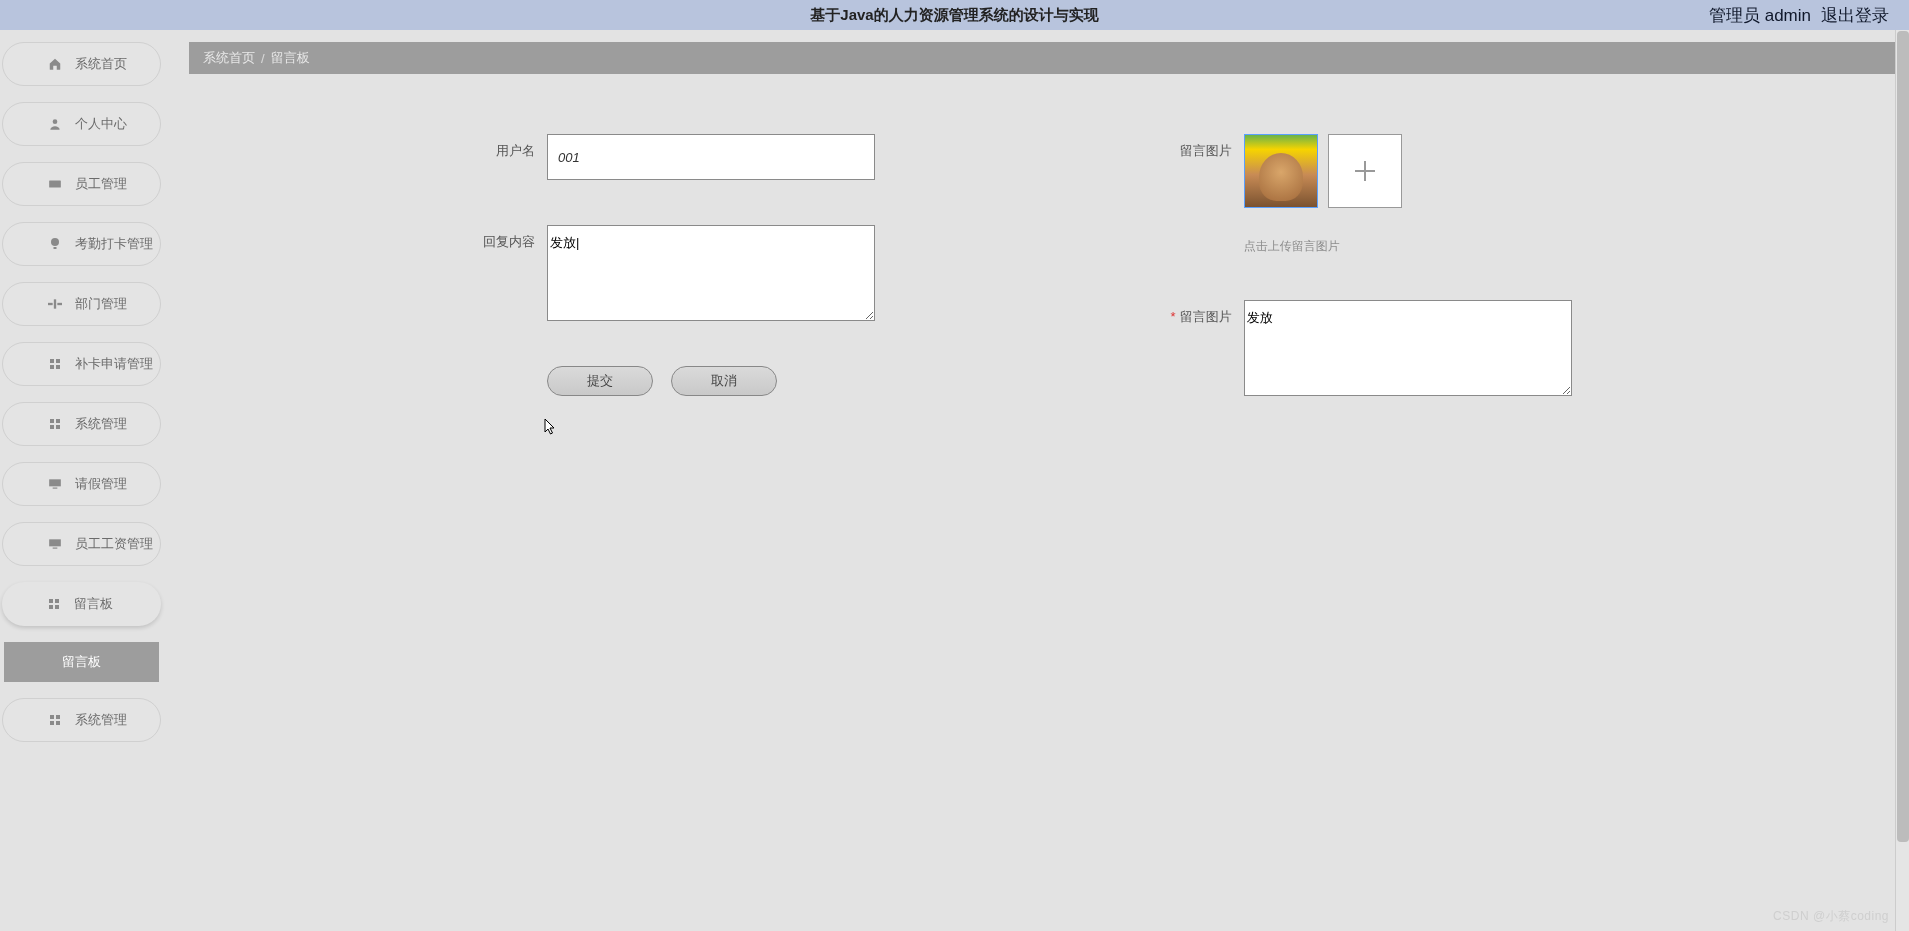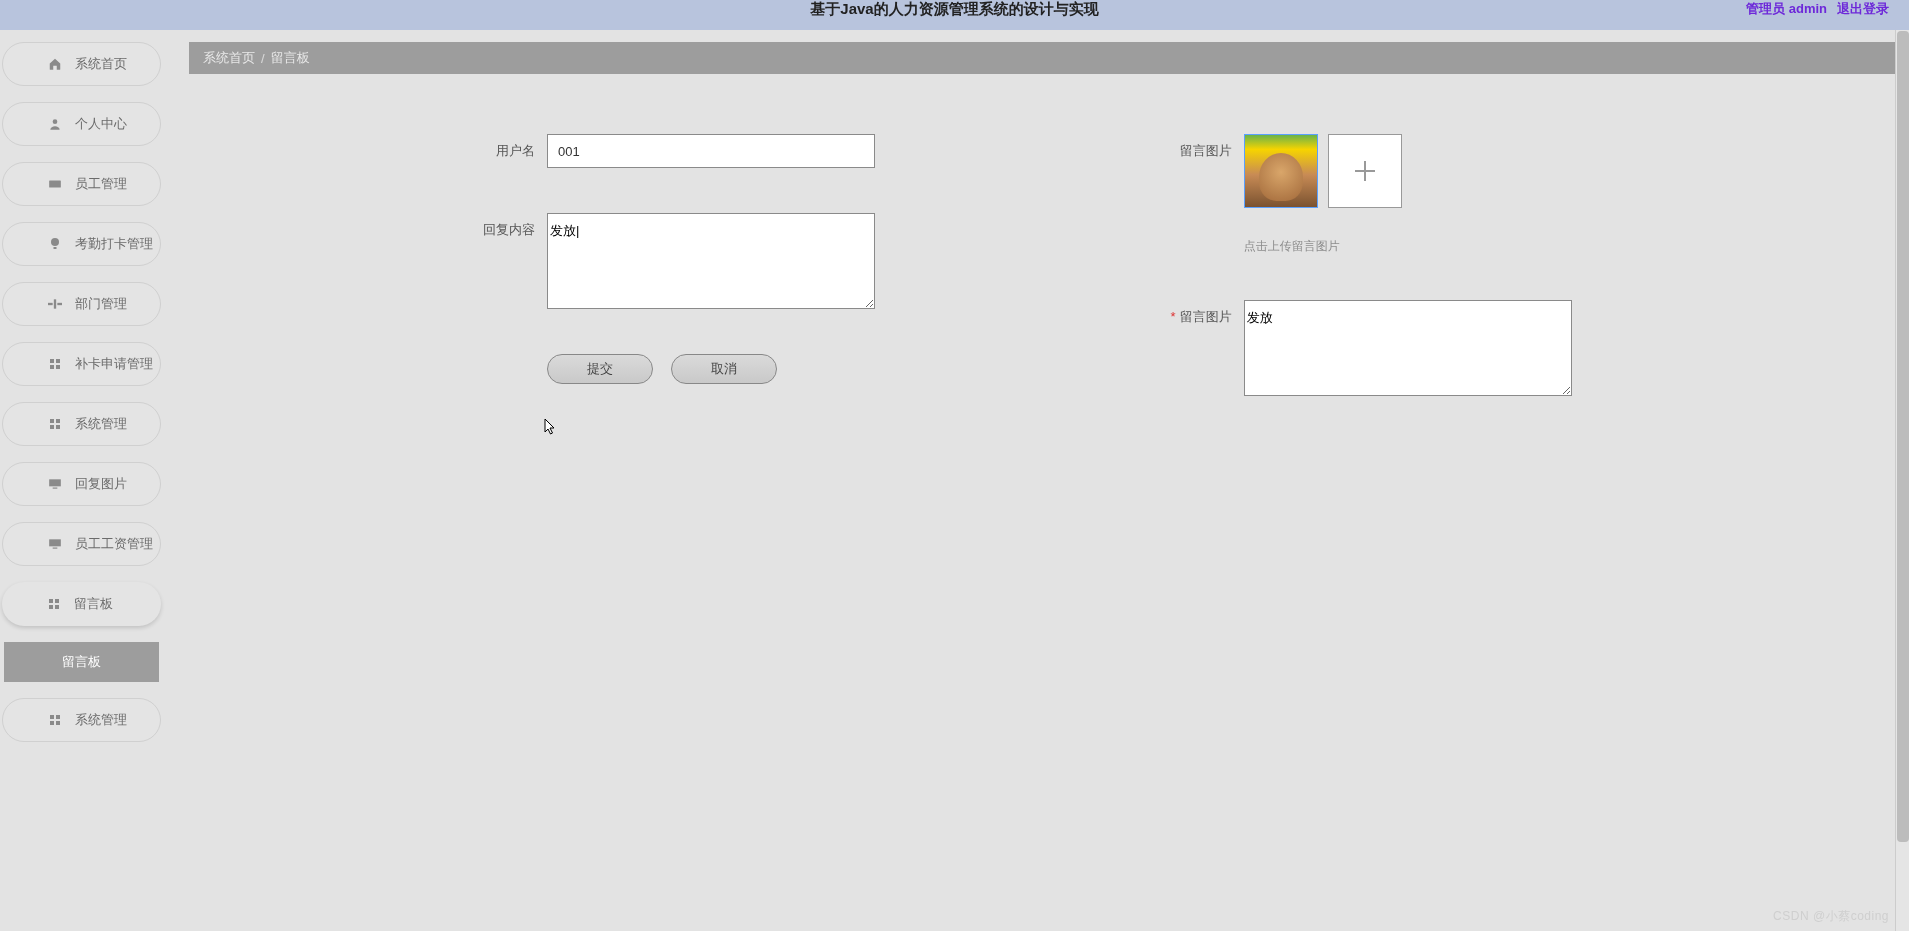--- a/index.html
+++ b/index.html
@@ -2,31 +2,31 @@
 <html><head>
   <meta charset="utf-8">
   <style>
     * { margin: 0; padding: 0; box-sizing: border-box; font-family: "Microsoft YaHei", Arial, sans-serif; }
     body { background: #e3e3e3; overflow: hidden; }
 
     .top-header {
       height: 30px;
       background: #b8c4dd;
       display: flex;
-      align-items: flex-start;
+      align-items: center;
       justify-content: center;
       position: relative;
       font-size: 15px;
       font-weight: bold;
       color: #222;
     }
     .top-header .title { text-align: center; }
     .top-header .right-info {
       position: absolute; right: 20px;
-      font-size: 13px; font-weight: bold; color: #6d28d9;
+      font-size: 17px; font-weight: normal; color: #0f172a;
       display: flex; gap: 10px;
     }
     .logout { cursor: pointer; }
 
     .app-layout {
       display: flex;
       height: calc(100vh - 30px);
       width: 100%;
     }
 
@@ -107,25 +107,26 @@
     .form-label {
       width: 86px;
       text-align: right;
       color: #555;
       font-size: 13px;
       padding-top: 8px;
       flex-shrink: 0;
     }
     .form-label.req::before { content: "*"; color: #d33; margin-right: 4px; }
     .text-input {
-      width: 328px; height: 34px;
+      width: 328px; height: 46px;
       border: 1px solid #8a8a8a;
       padding: 0 10px; font-size: 13px;
       color: #333;
       outline: none;
+      font-style: italic;
     }
     .txtarea {
       width: 328px; height: 96px;
       border: 1px solid #8a8a8a;
       padding: 8px 2px; font-size: 13px;
       resize: both; outline: none;
     }
 
     .upload-group { display: flex; flex-direction: column; gap: 30px; }
     .upload-row { display: flex; gap: 10px; align-items: flex-start; }
@@ -263,21 +264,21 @@
       <span class="lbl">系统管理</span>
     </div>
 
     <div class="nav-item">
       <span class="ic">
           <svg width="14" height="12" viewBox="0 0 24 20" fill="#8a8a8a">
             <rect x="2" y="2" width="20" height="12"></rect>
             <rect x="8" y="16" width="8" height="2"></rect>
           </svg>
         </span>
-      <span class="lbl">回复图片</span>
+      <span class="lbl">请假管理</span>
     </div>
 
     <div class="nav-item">
       <span class="ic">
           <svg width="14" height="12" viewBox="0 0 24 20" fill="#8a8a8a">
             <rect x="2" y="2" width="20" height="12"></rect>
             <rect x="8" y="16" width="8" height="2"></rect>
           </svg>
         </span>
       <span class="lbl">员工工资管理</span>

